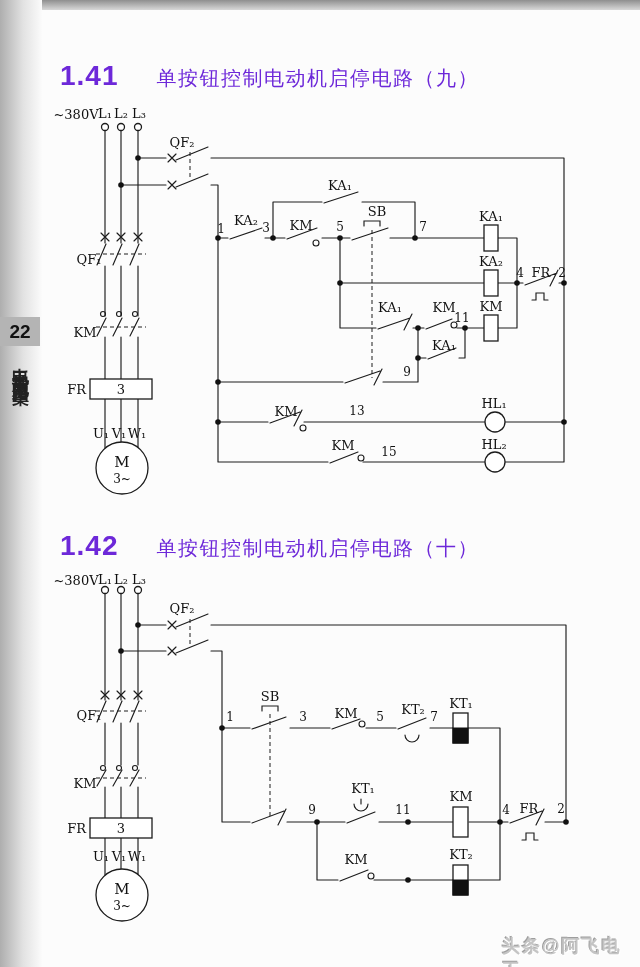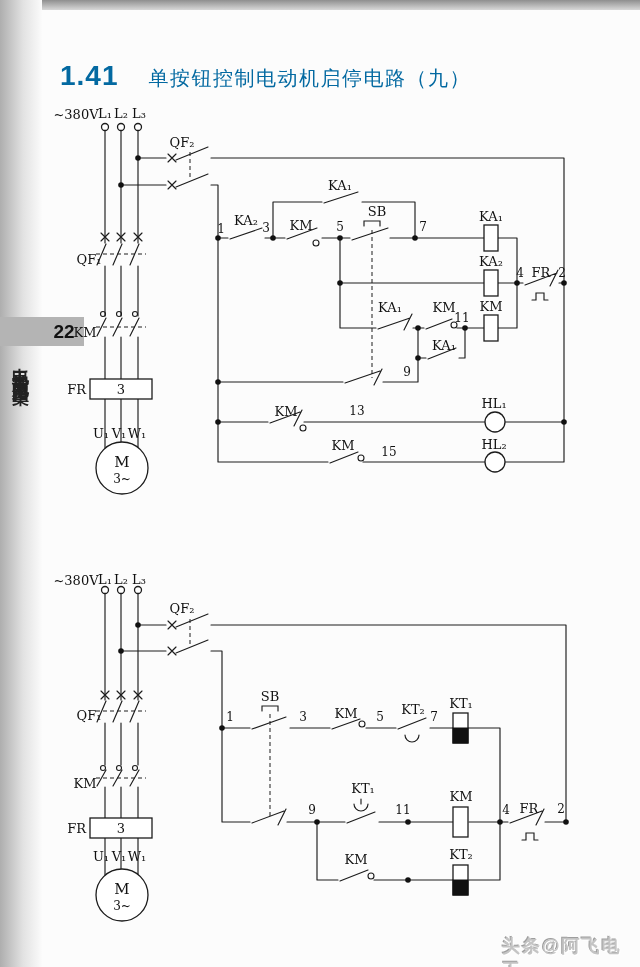--- a/index.html
+++ b/index.html
@@ -4,24 +4,24 @@
 <style>
   html,body{margin:0;padding:0;}
   .page{position:relative;width:640px;height:967px;background:#fcfcfc;overflow:hidden;
         font-family:"Liberation Sans",sans-serif;}
   .top-strip{position:absolute;left:0;top:0;width:640px;height:10px;
         background:linear-gradient(180deg,#8f8f8f,#d8d8d8);}
   .left-strip{position:absolute;left:0;top:0;width:42px;height:967px;
         background:linear-gradient(90deg,#aeaeae,#e2e2e2 55%,#fbfbfb);}
   .page-tab{position:absolute;left:0;top:317px;width:40px;height:29px;background:#b4b4b4;
         display:flex;align-items:center;justify-content:center;
-        font-weight:bold;font-size:19px;color:#111;padding-left:44px;}
+        font-weight:bold;font-size:19px;color:#111;}
   .side-title{position:absolute;left:9px;top:354px;writing-mode:vertical-rl;text-orientation:upright;
         font-size:17px;letter-spacing:3px;color:#222;font-weight:600;}
-  .header{position:absolute;display:flex;align-items:baseline;gap:30px;color:#0369a1;}
+  .header{position:absolute;display:flex;align-items:baseline;gap:38px;color:#6d28d9;}
   .header .num{font-size:28px;font-weight:bold;letter-spacing:1px;}
   .header .ttl{font-size:20px;font-weight:normal;letter-spacing:1.5px;}
   #h1{left:60px;top:60px;} #h2{left:60px;top:530px;}
   .watermark{position:absolute;left:502px;top:934px;font-size:18px;font-weight:bold;color:#c4c4c4;
         letter-spacing:2px;text-shadow:1px 1px 0 #ffffff,-1px -1px 0 #9e9e9e;}
   svg.circuits{position:absolute;left:0;top:0;}
   svg text{font-family:"DejaVu Serif","DejaVu Sans",serif;font-size:13px;fill:#111;}
   svg text.sm{font-size:12px;}
   svg text.lg{font-size:15px;}
   .wire{stroke:#1c1c1c;stroke-width:1.15;fill:none;stroke-linecap:round;}
@@ -38,20 +38,24 @@
   <div class="top-strip"></div>
   <div class="left-strip"></div>
   <div class="page-tab">
     <span>22</span>
   </div>
   <div class="side-title">电工常用电路图集</div>
 
   <div class="header" id="h1">
     <span class="num">1.41</span>
     <span class="ttl">单按钮控制电动机启停电路（九）</span>
+  </div>
+  <div class="header" id="h2">
+    <span class="num">1.42</span>
+    <span class="ttl">单按钮控制电动机启停电路（十）</span>
   </div>
 
   <svg class="circuits" width="640" height="967" viewBox="0 0 640 967">
 
     <g>
       <g>
         <circle class="comp" cx="105" cy="127" r="3.5"></circle>
         <circle class="comp" cx="121" cy="127" r="3.5"></circle>
         <circle class="comp" cx="138" cy="127" r="3.5"></circle>
       </g>

